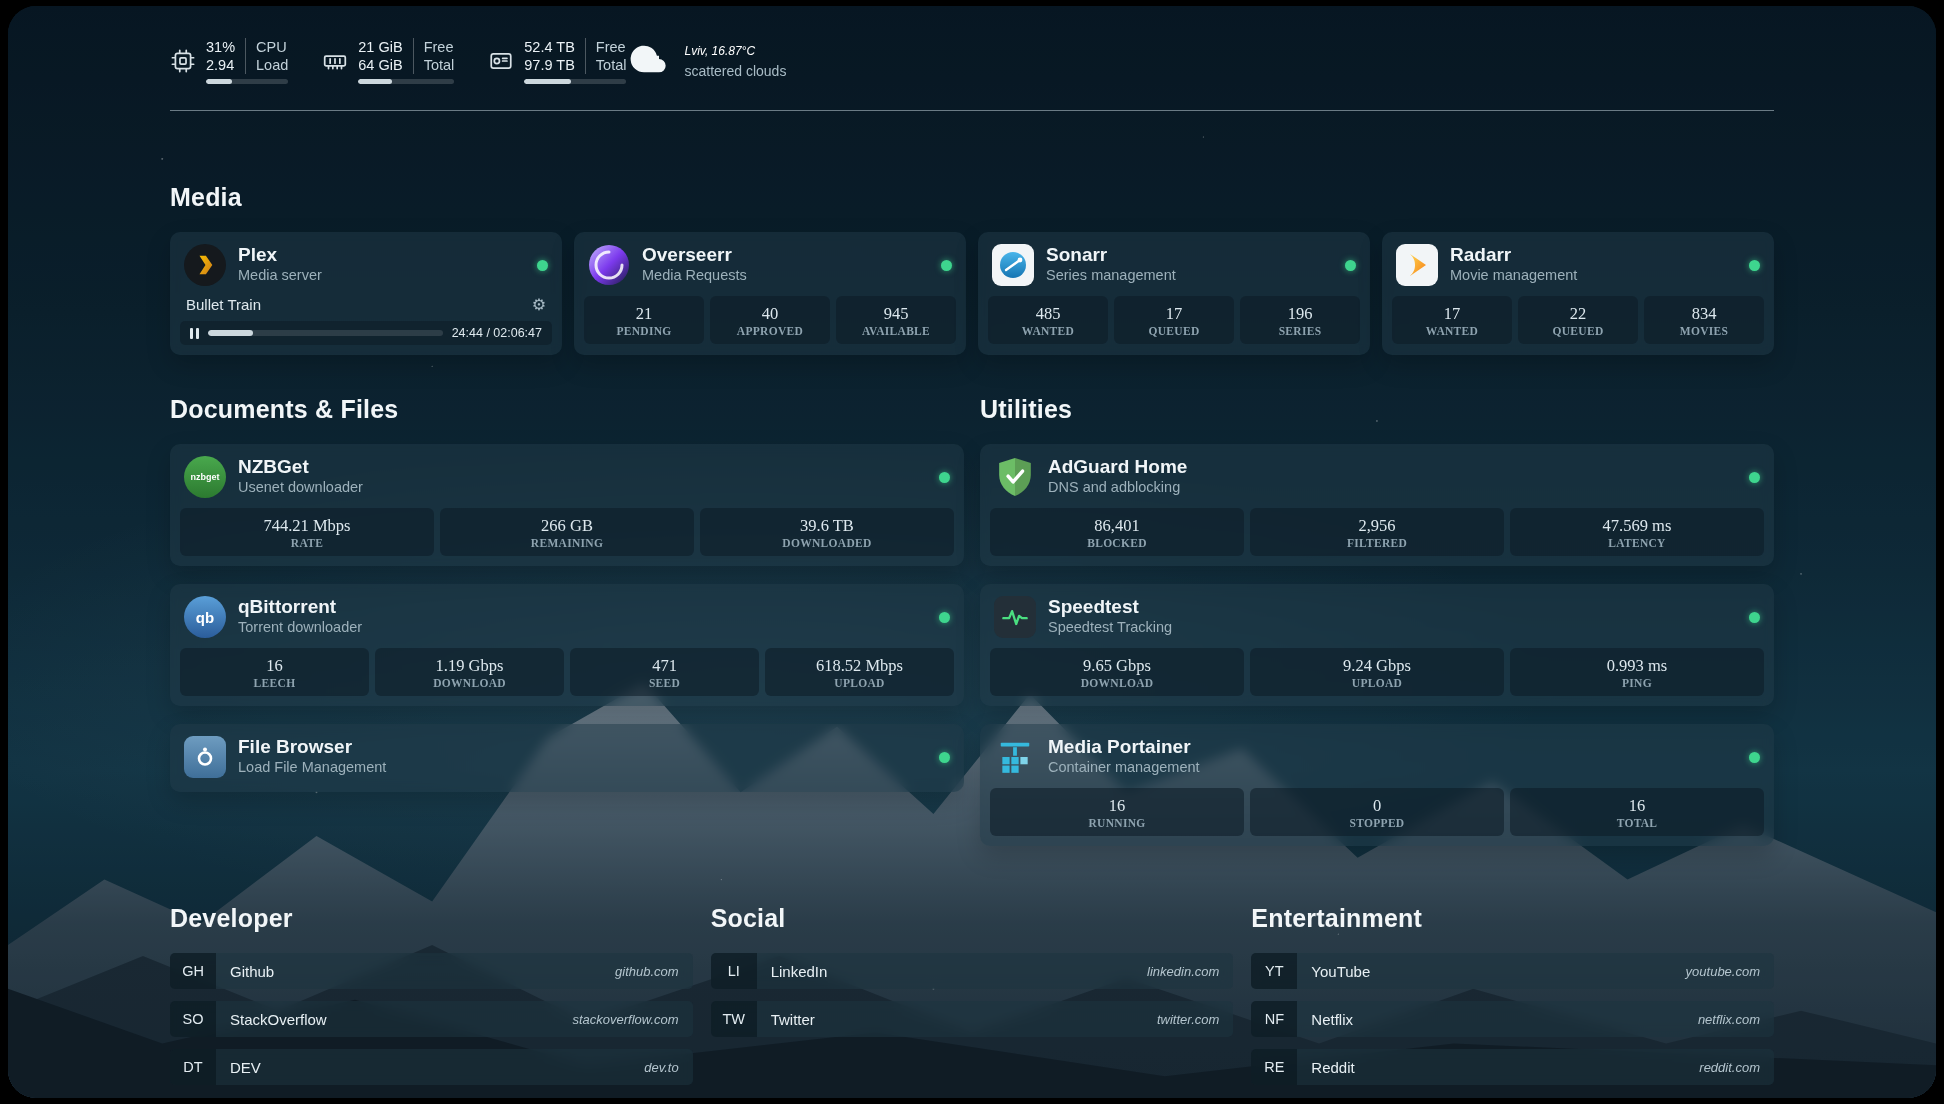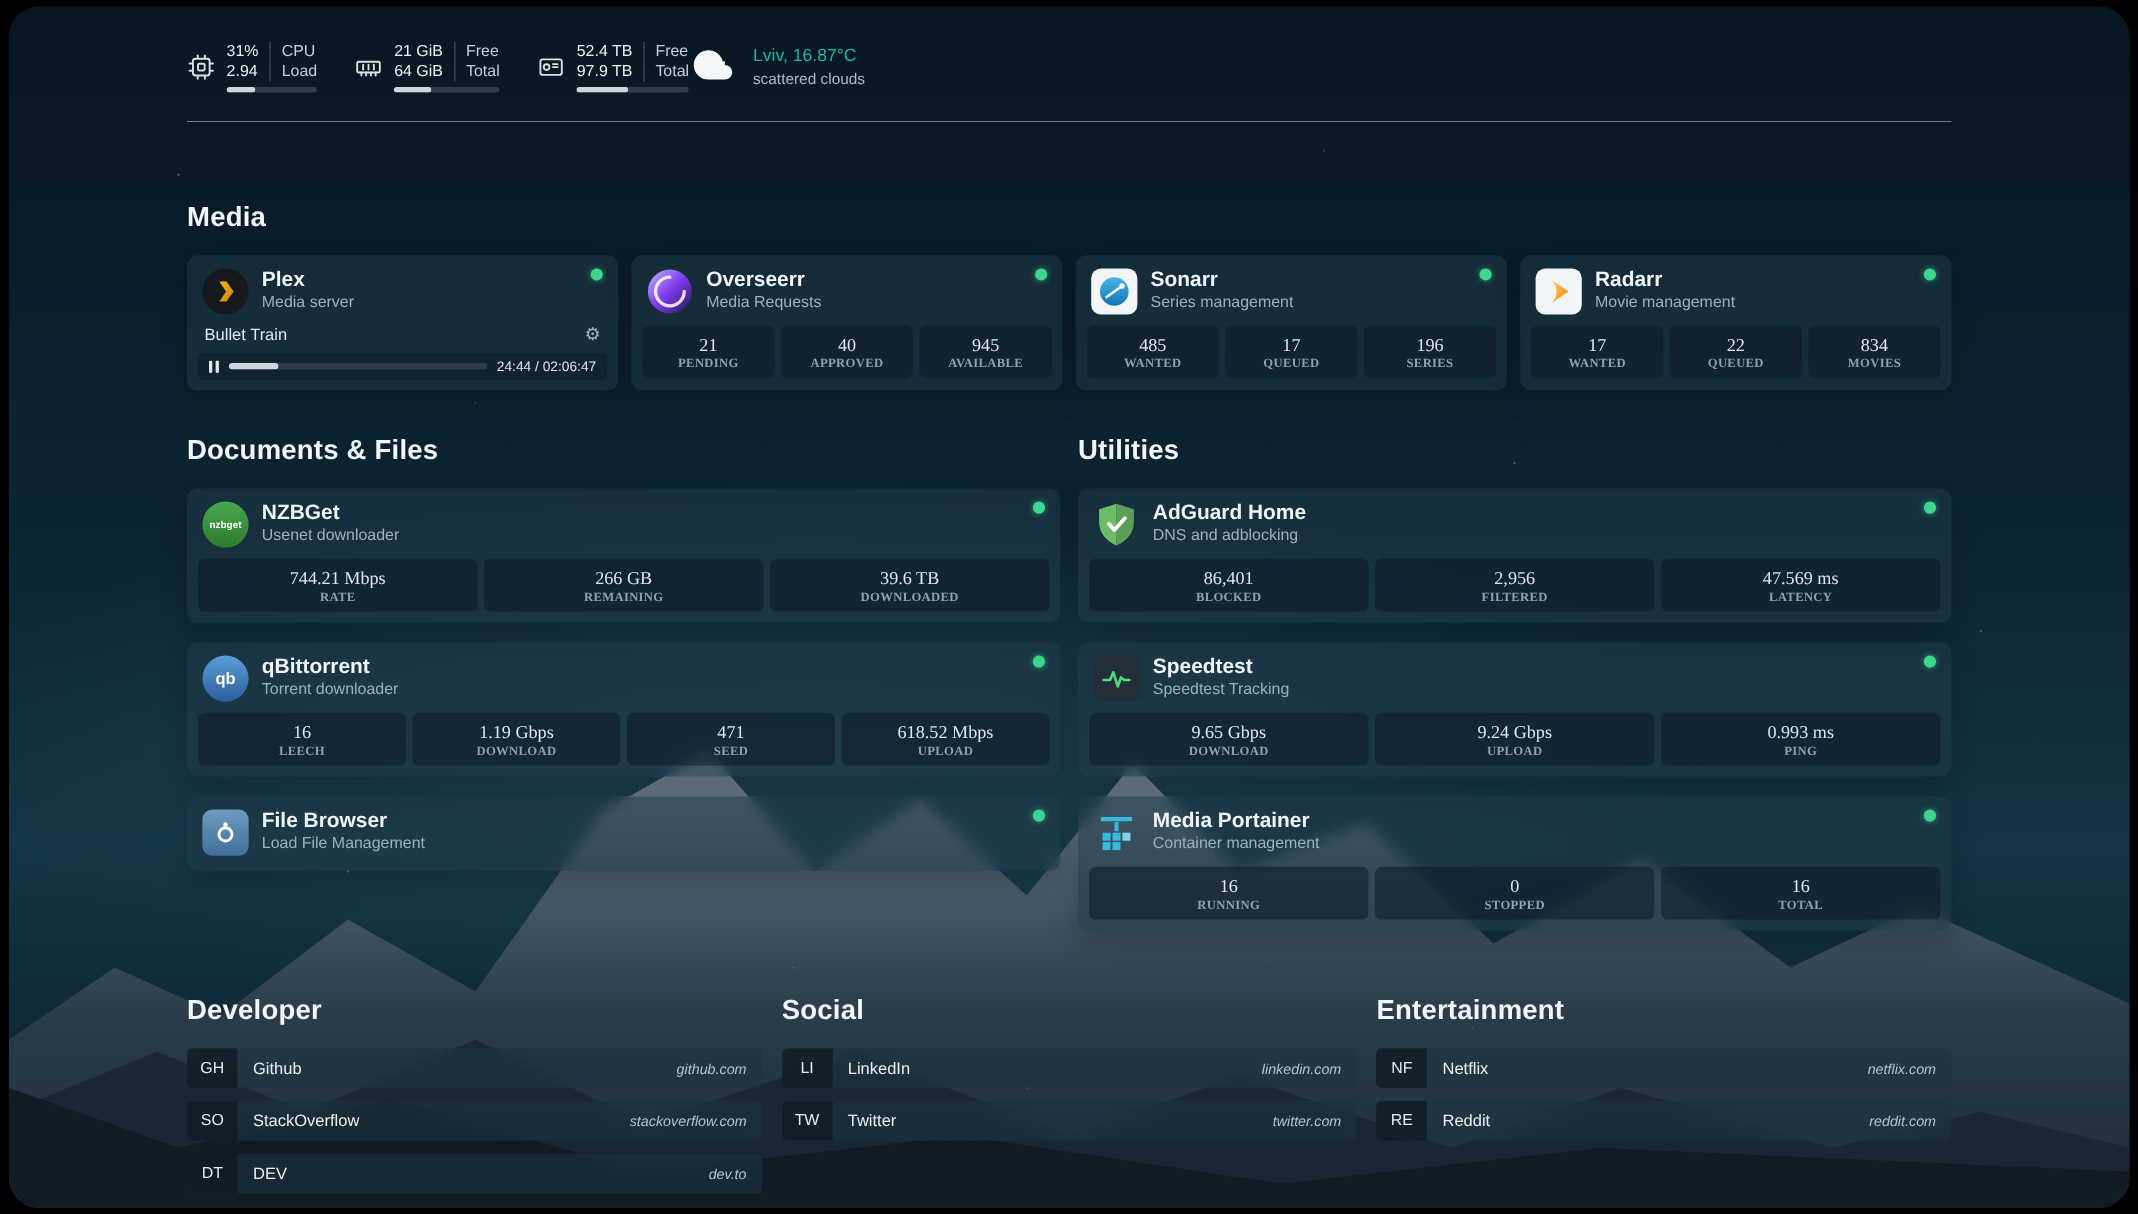--- a/index.html
+++ b/index.html
@@ -82,36 +82,36 @@
     color: #dfe9ee; font-size: 15px; font-family: inherit;
   }
   .search-wrap input::placeholder { color: #93a8b2; }
   .g-btn {
     width: 36px; height: 28px; border: none; border-radius: 5px; cursor: pointer;
     background: rgba(255,255,255,0.14); color: #f2f6f8; font-size: 15px; font-weight: 700;
     font-family: inherit;
   }
   .weather { display: flex; align-items: center; gap: 12px; }
   .weather-text { line-height: 20px; }
-  .w-loc { font-size: 16px; color: #14b8a6; }
+  .w-loc { font-size: 12px; color: #ffffff; font-style: italic; }
   .w-cond { font-size: 14px; color: #a9bcc6; }
 
   .divider { border: none; border-top: 1.5px solid rgba(205,222,230,0.5); margin-top: 22px; }
 
   main { margin-top: 72px; }
   .section-title { font-size: 25px; font-weight: 700; color: #f2f6f8; margin-bottom: 20px; letter-spacing: .2px; }
 
   
   .cards-row { display: flex; gap: 12px; }
   .card {
     background: rgba(33, 57, 70, 0.52); border-radius: 10px; padding: 10px;
     backdrop-filter: blur(6px); box-shadow: 0 10px 24px rgba(0,0,0,0.18);
   }
   .cards-row .card { flex: 1; }
-  .svc-head { display: flex; gap: 12px; padding: 2px 4px 10px 4px; }
+  .svc-head { display: flex; align-items: center; gap: 12px; padding: 2px 4px 10px 4px; }
   .svc-icon { width: 42px; height: 42px; flex: 0 0 42px; display: flex; align-items: center; justify-content: center; overflow: hidden; }
   .svc-text { line-height: 21px; }
   .svc-name { font-size: 19px; font-weight: 600; color: #f0f5f8; }
   .svc-desc { font-size: 14.5px; color: #9db1bb; }
   .status-dot {
     margin-left: auto; width: 11px; height: 11px; border-radius: 50%;
     background: #3ed58e; box-shadow: 0 0 6px rgba(62,213,142,0.65); flex: 0 0 11px;
   }
   .stats { display: flex; gap: 6px; font-family: Liberation Serif, serif; }
   .stat { flex: 1; background: rgba(12, 28, 38, 0.55); border-radius: 6px; text-align: center; padding: 7px 4px 7px; }
@@ -617,20 +617,25 @@
             <div class="bm-row">
               <span class="bm-abbr">TW</span>
               <span class="bm-name">Twitter</span>
               <span class="bm-url">twitter.com</span>
             </div>
           </section>
 
           <section class="bm-col">
             <h2 class="section-title">Entertainment</h2>
             <div class="bm-row">
+              <span class="bm-abbr">YT</span>
+              <span class="bm-name">YouTube</span>
+              <span class="bm-url">youtube.com</span>
+            </div>
+            <div class="bm-row">
               <span class="bm-abbr">NF</span>
               <span class="bm-name">Netflix</span>
               <span class="bm-url">netflix.com</span>
             </div>
             <div class="bm-row">
               <span class="bm-abbr">RE</span>
               <span class="bm-name">Reddit</span>
               <span class="bm-url">reddit.com</span>
             </div>
           </section>

